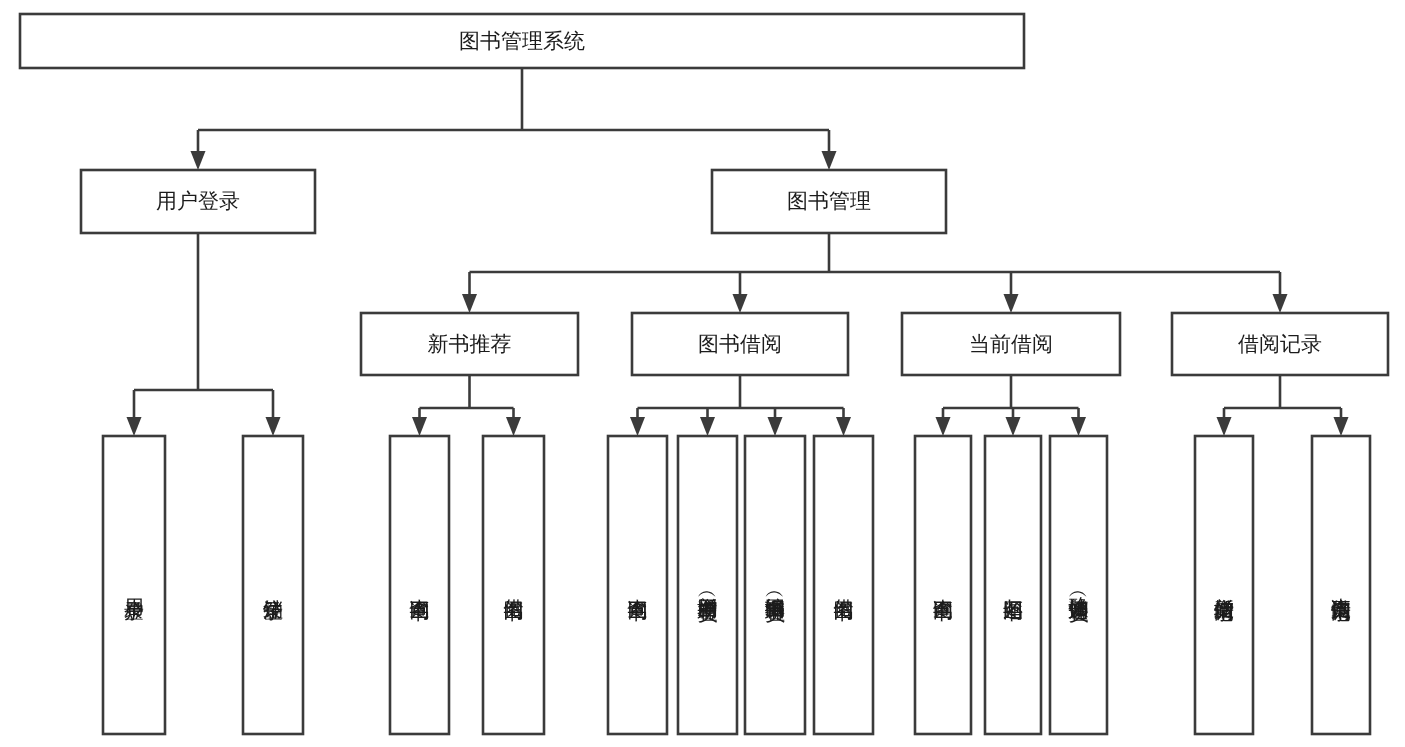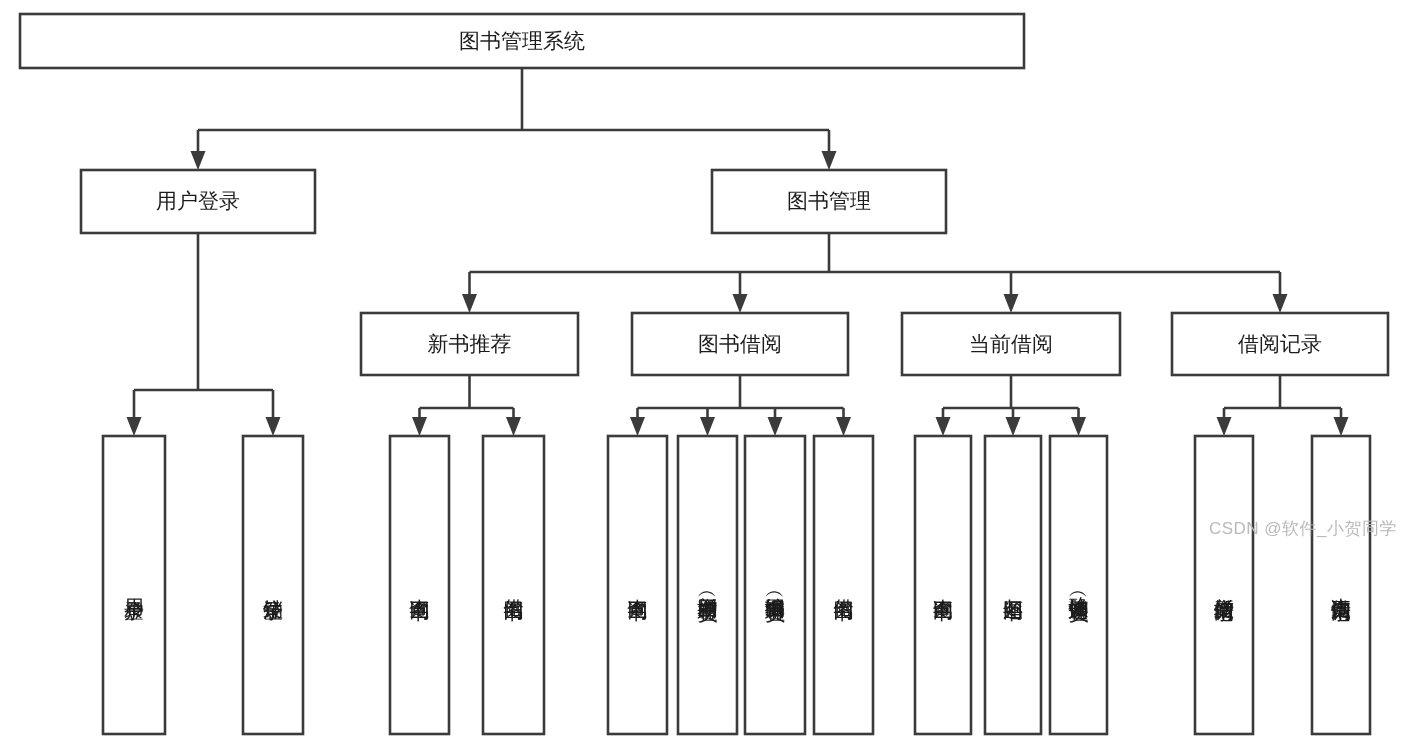--- a/index.html
+++ b/index.html
@@ -173,14 +173,13 @@
       <div class="vlabel-wrap" style="left: 608px; top: 436px; width: 59px; height: 298px;">查询图书</div>
       <div class="vlabel-wrap" style="left: 678px; top: 436px; width: 59px; height: 298px;">新增图书（管理员）</div>
       <div class="vlabel-wrap" style="left: 745px; top: 436px; width: 60px; height: 298px;">编辑图书（管理员）</div>
       <div class="vlabel-wrap" style="left: 814px; top: 436px; width: 59px; height: 298px;">借阅图书</div>
       <div class="vlabel-wrap" style="left: 915px; top: 436px; width: 56px; height: 298px;">查询图书</div>
       <div class="vlabel-wrap" style="left: 985px; top: 436px; width: 56px; height: 298px;">归还图书</div>
       <div class="vlabel-wrap" style="left: 1050px; top: 436px; width: 57px; height: 298px;">确认归还（管理员）</div>
       <div class="vlabel-wrap" style="left: 1195px; top: 436px; width: 58px; height: 298px;">新增借阅记录</div>
       <div class="vlabel-wrap" style="left: 1312px; top: 436px; width: 58px; height: 298px;">查询借阅记录</div>
     </div>
-  <div class="watermark">CSDN @软件_小贺同学</div>
 </div>
 
 </body></html>

